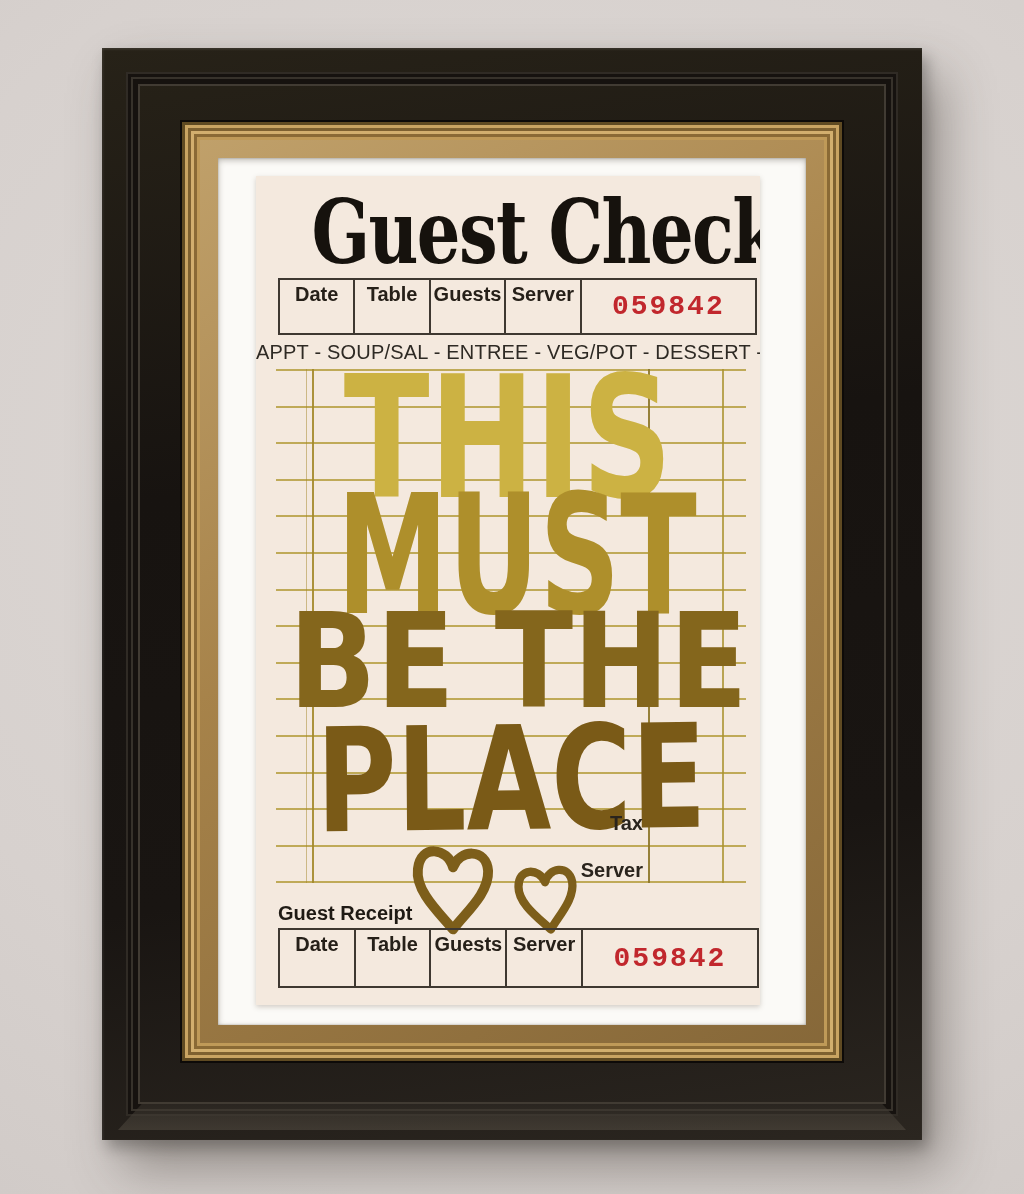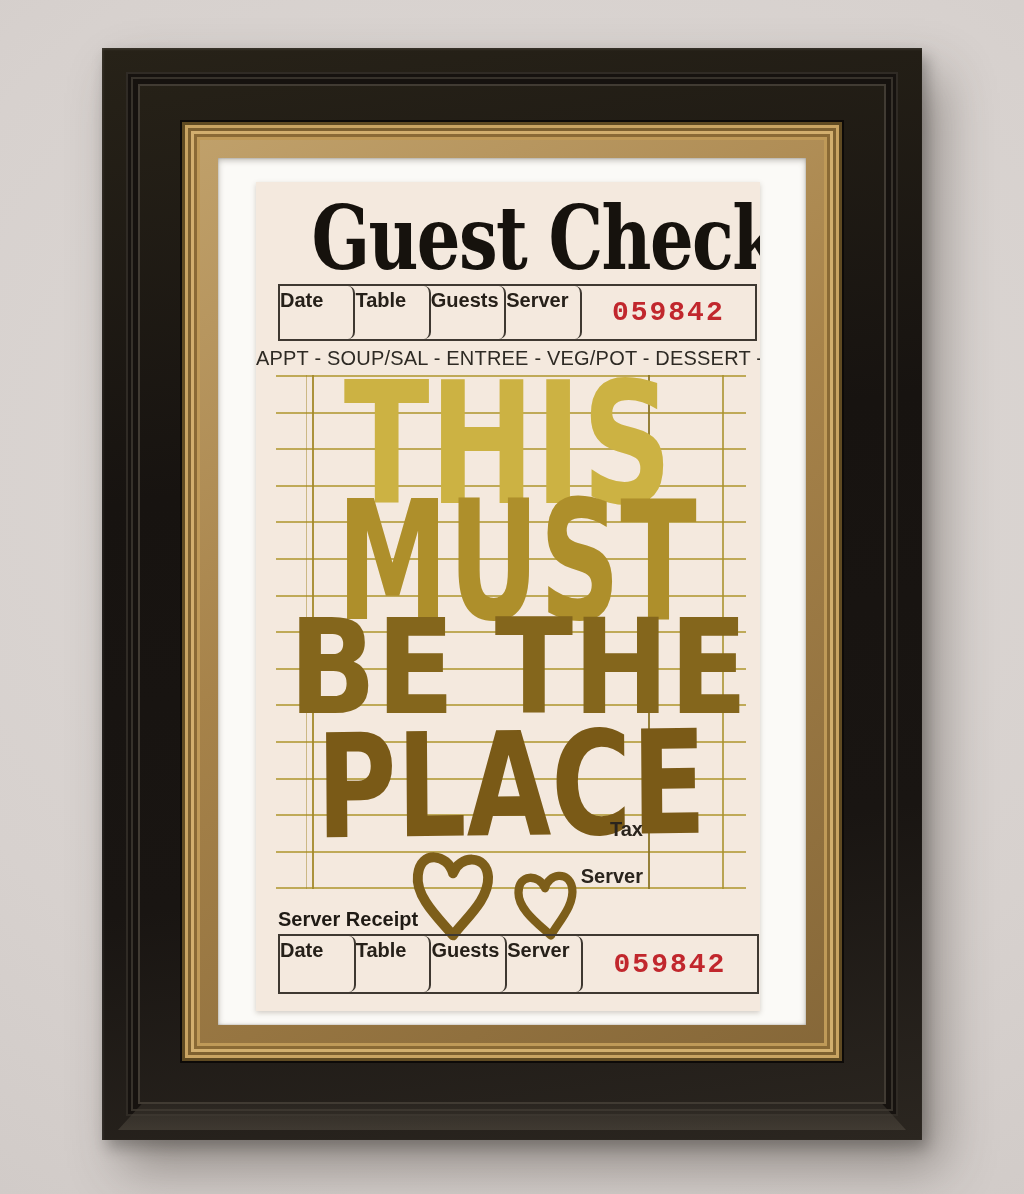--- a/index.html
+++ b/index.html
@@ -42,21 +42,21 @@
       inset 0 0 0 3px #5f4a22,
       inset 0 0 0 6px #c9a462,
       inset 0 0 0 9px #7e6130,
       inset 0 0 0 12px #d2af6e,
       inset 0 0 0 15px #8a6a35,
       inset 0 0 0 18px #bf9a58,
       0 0 0 2px #0d0a08;
   }
   .mat{
     width:100%;height:100%;box-sizing:border-box;
-    padding:24px 46px 20px 38px;
+    padding:18px 46px 20px 38px;
     background:#fbfaf7;
     box-shadow:inset 0 2px 6px rgba(70,60,45,.35), inset 0 0 2px rgba(60,50,40,.4);
   }
   
   .poster{
     position:relative;width:504px;height:829px;overflow:hidden;
     background:#f4e9de;
     box-shadow:0 2px 5px rgba(90,70,50,.25);
   }
   .print-title{
@@ -68,22 +68,22 @@
     letter-spacing:-2px;
   }
   .info-table{
     position:absolute;left:22px;display:flex;box-sizing:border-box;
     border:2px solid #3e3831;background:transparent;
   }
   .info-table.top{top:102px;width:479px;height:57px;}
   .info-table.bottom{top:752px;width:481px;height:60px;}
   .cell{
     flex:1;border-right:2px solid #3e3831;box-sizing:border-box;
-    padding-top:3px;text-align:left;
-    font-weight:bold;font-size:20px;color:#262019;border-radius:7px;
+    padding-top:3px;text-align:center;
+    font-weight:bold;font-size:20px;color:#262019;
   }
   .cell.num{
     flex:0 0 36.5%;border-right:none;
     display:flex;align-items:center;justify-content:center;padding-top:0;
     font-family:"Liberation Mono",monospace;font-weight:bold;
     font-size:28px;letter-spacing:2px;color:#c1272d;
   }
   .course-line{
     position:absolute;top:165px;left:0;width:100%;text-align:center;
     font-size:20px;color:#2e2a24;letter-spacing:.2px;white-space:nowrap;
@@ -163,21 +163,21 @@
           <div class="totals-label tax-label">Tax</div>
           <div class="totals-label total-label">Server</div>
 
           <svg class="heart big" viewBox="0 0 100 110" fill="none">
             <path d="M50 32 C44 10, 14 6, 11 34 C8 58, 34 82, 50 101 C62 84, 90 62, 89 36 C87 10, 57 12, 50 32" stroke="#7d5e1a" stroke-width="11" stroke-linecap="round" stroke-linejoin="round"></path>
           </svg>
           <svg class="heart small" viewBox="0 0 100 110" fill="none">
             <path d="M50 32 C44 10, 14 6, 11 34 C8 58, 34 82, 50 101 C62 84, 90 62, 89 36 C87 10, 57 12, 50 32" stroke="#7d5e1a" stroke-width="12" stroke-linecap="round" stroke-linejoin="round"></path>
           </svg>
 
-          <div class="receipt-label">Server Receipt</div>
+          <div class="receipt-label">Guest Receipt</div>
 
           <div class="info-table bottom">
             <div class="cell">Date</div>
             <div class="cell">Table</div>
             <div class="cell">Guests</div>
             <div class="cell">Server</div>
             <div class="cell num">059842</div>
           </div>
 
         </div>

